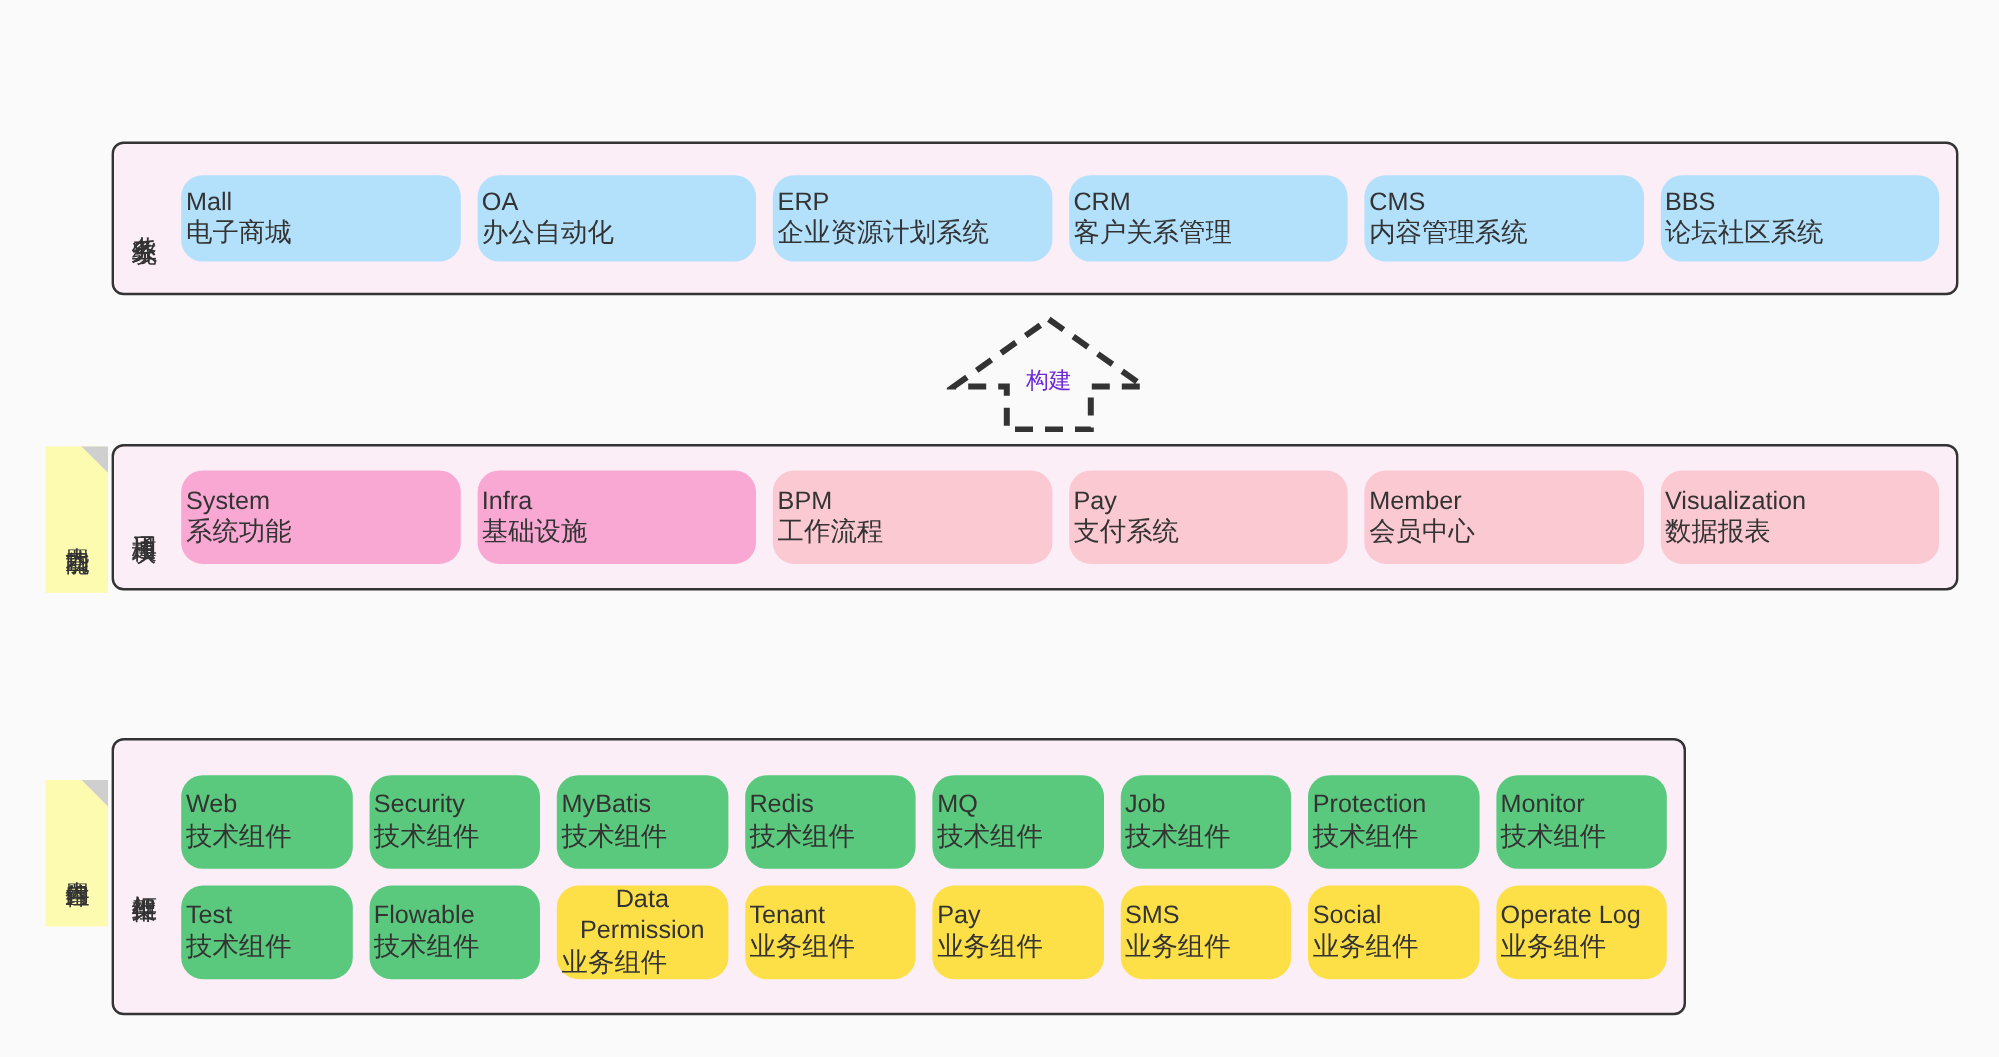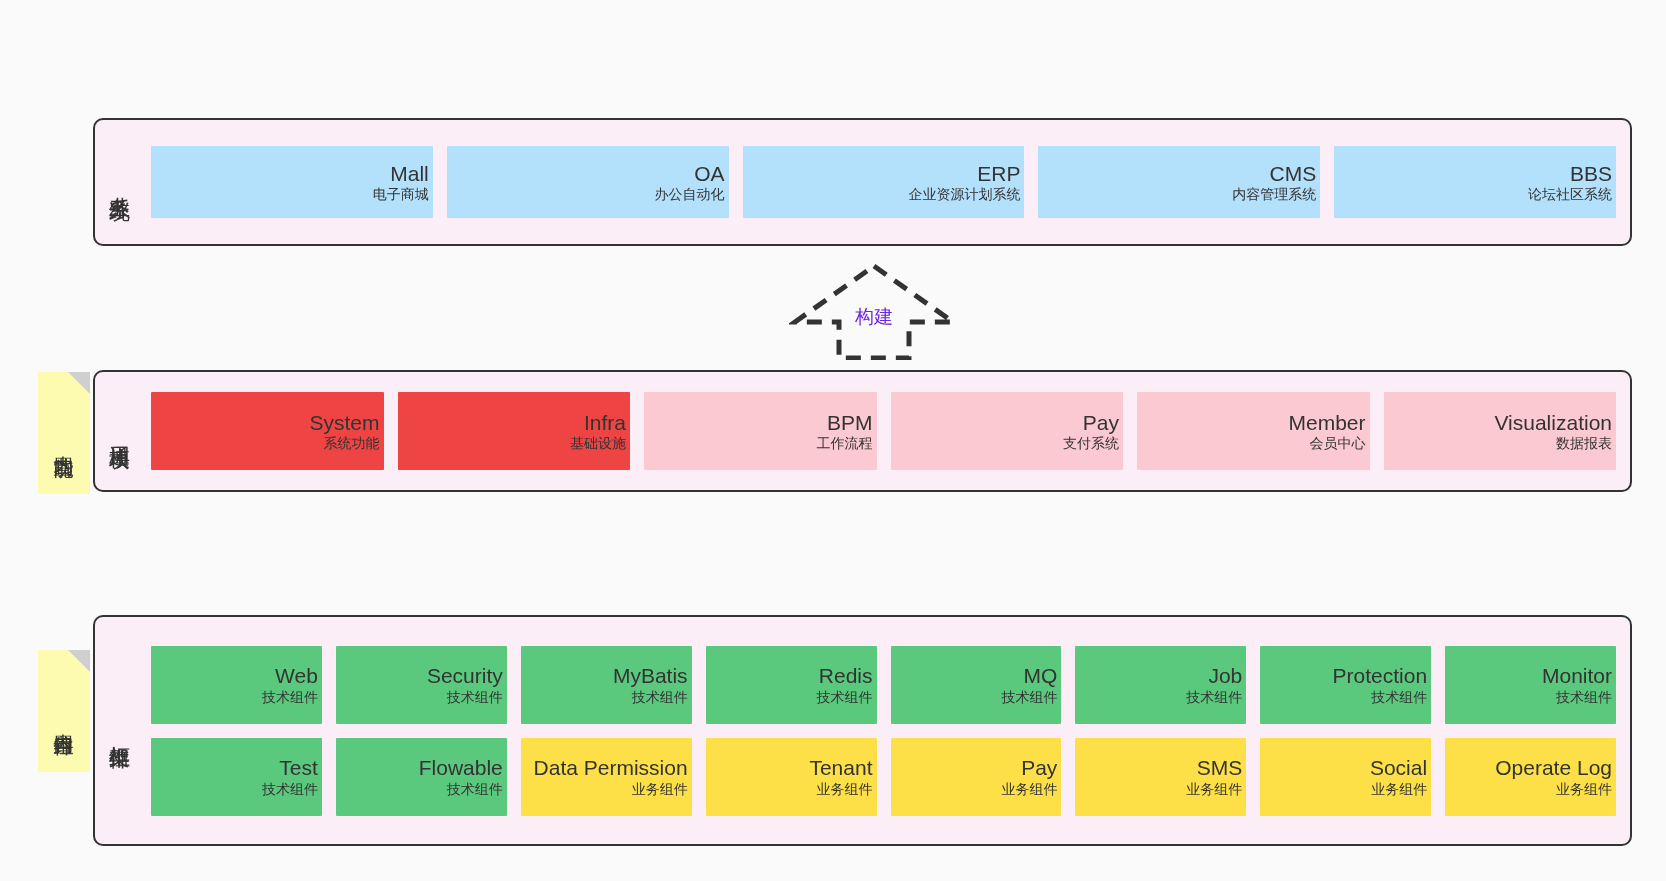--- a/index.html
+++ b/index.html
@@ -55,44 +55,44 @@
     gap: 14px;
     padding: 0 14px 0 8px;
   }
   .row {
     display: flex;
     gap: 14px;
   }
   .card {
     box-sizing: border-box;
     flex: 1 1 0;
-    border-radius: 1px;
+    border-radius: 18px;
     display: flex;
     flex-direction: column;
-    align-items: flex-end;
+    align-items: flex-start;
     justify-content: center;
     text-align: center;
     color: #333333;
     line-height: 1.22;
     padding: 6px 4px;
   }
   .card .t1 { font-size: 21px; }
-  .card .t2 { font-size: 14px; }
+  .card .t2 { font-size: 22px; }
 
   
   .c-blue        { background: #b3e0fb; }
-  .c-red         { background: #ef4444; }
+  .c-red         { background: #f9a8d4; }
   .c-pink        { background: #fbc9d1; }
   .c-green       { background: #5ac97d; }
   .c-lightgreen  { background: #fde047; }
 
   
   #layer-business { left: 93px;  top: 118px; width: 1539px; height: 128px; }
   #layer-common   { left: 93px;  top: 370px; width: 1539px; height: 122px; }
-  #layer-frame    { left: 93px;  top: 615px; width: 1539px; height: 231px; }
+  #layer-frame    { left: 93px;  top: 615px; width: 1312px; height: 231px; }
 
   #layer-business .card { height: 72px; }
   #layer-common   .card { height: 78px; }
   #layer-frame    .card { height: 78px; }
 
   
   .connector {
     position: absolute;
     width: 170px;
     height: 100px;
@@ -154,20 +154,24 @@
         </div>
         <div class="card c-blue">
           <span class="t1">OA</span>
           <span class="t2">办公自动化</span>
         </div>
         <div class="card c-blue">
           <span class="t1">ERP</span>
           <span class="t2">企业资源计划系统</span>
         </div>
         <div class="card c-blue">
+          <span class="t1">CRM</span>
+          <span class="t2">客户关系管理</span>
+        </div>
+        <div class="card c-blue">
           <span class="t1">CMS</span>
           <span class="t2">内容管理系统</span>
         </div>
         <div class="card c-blue">
           <span class="t1">BBS</span>
           <span class="t2">论坛社区系统</span>
         </div>
       </div>
     </div>
   </div>

